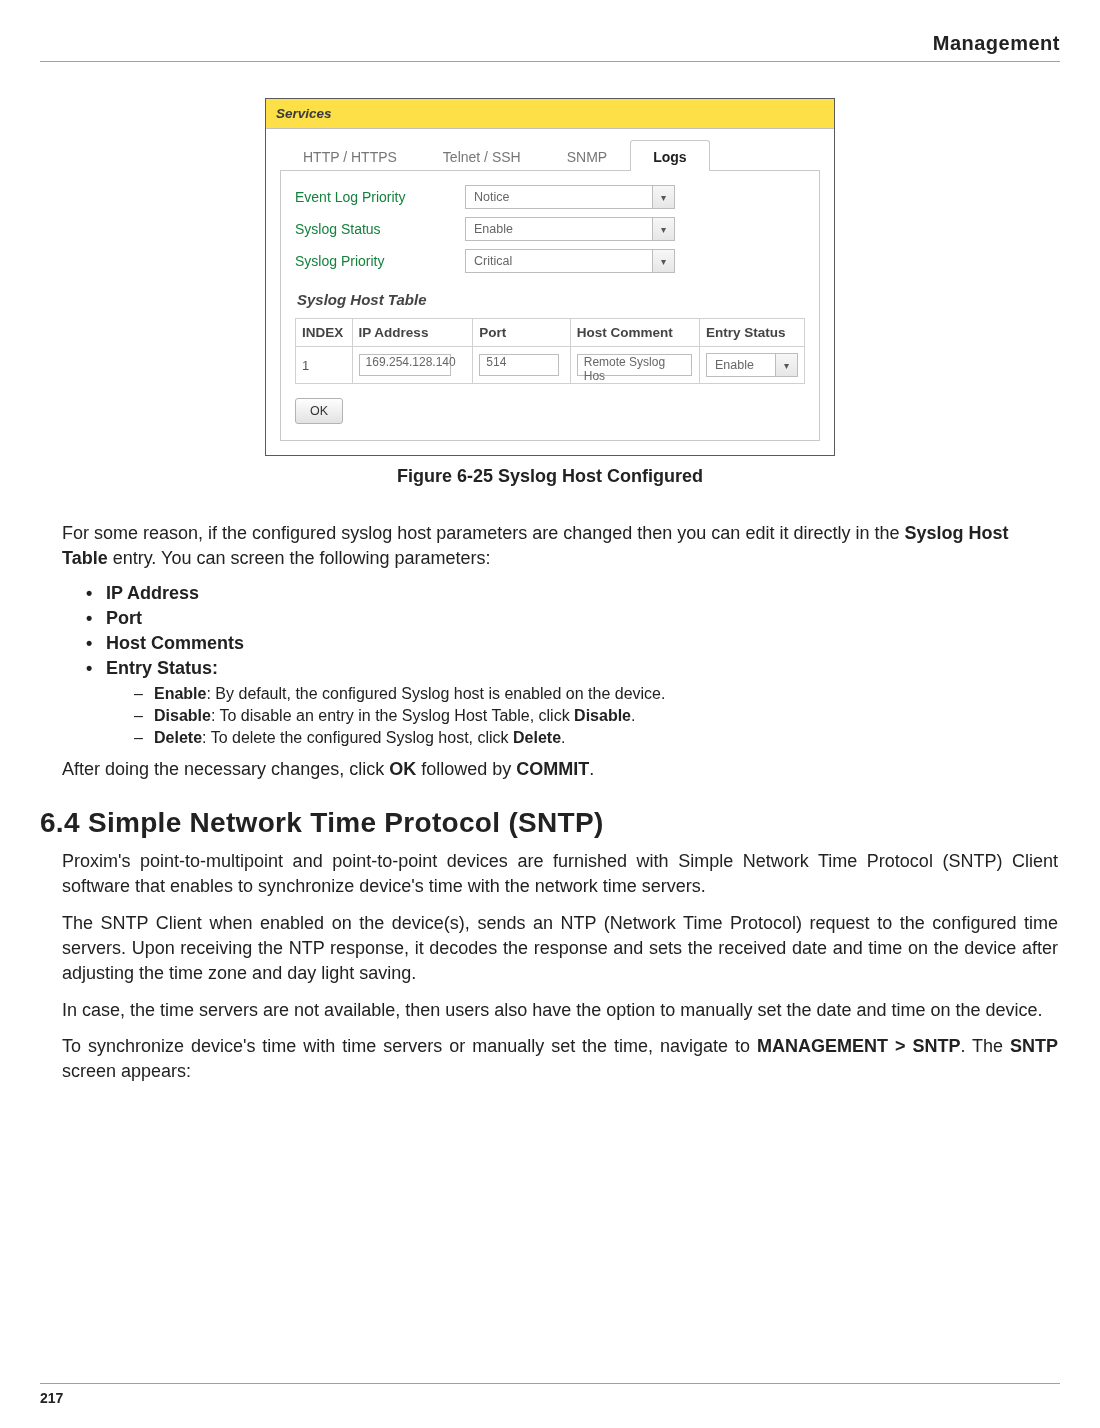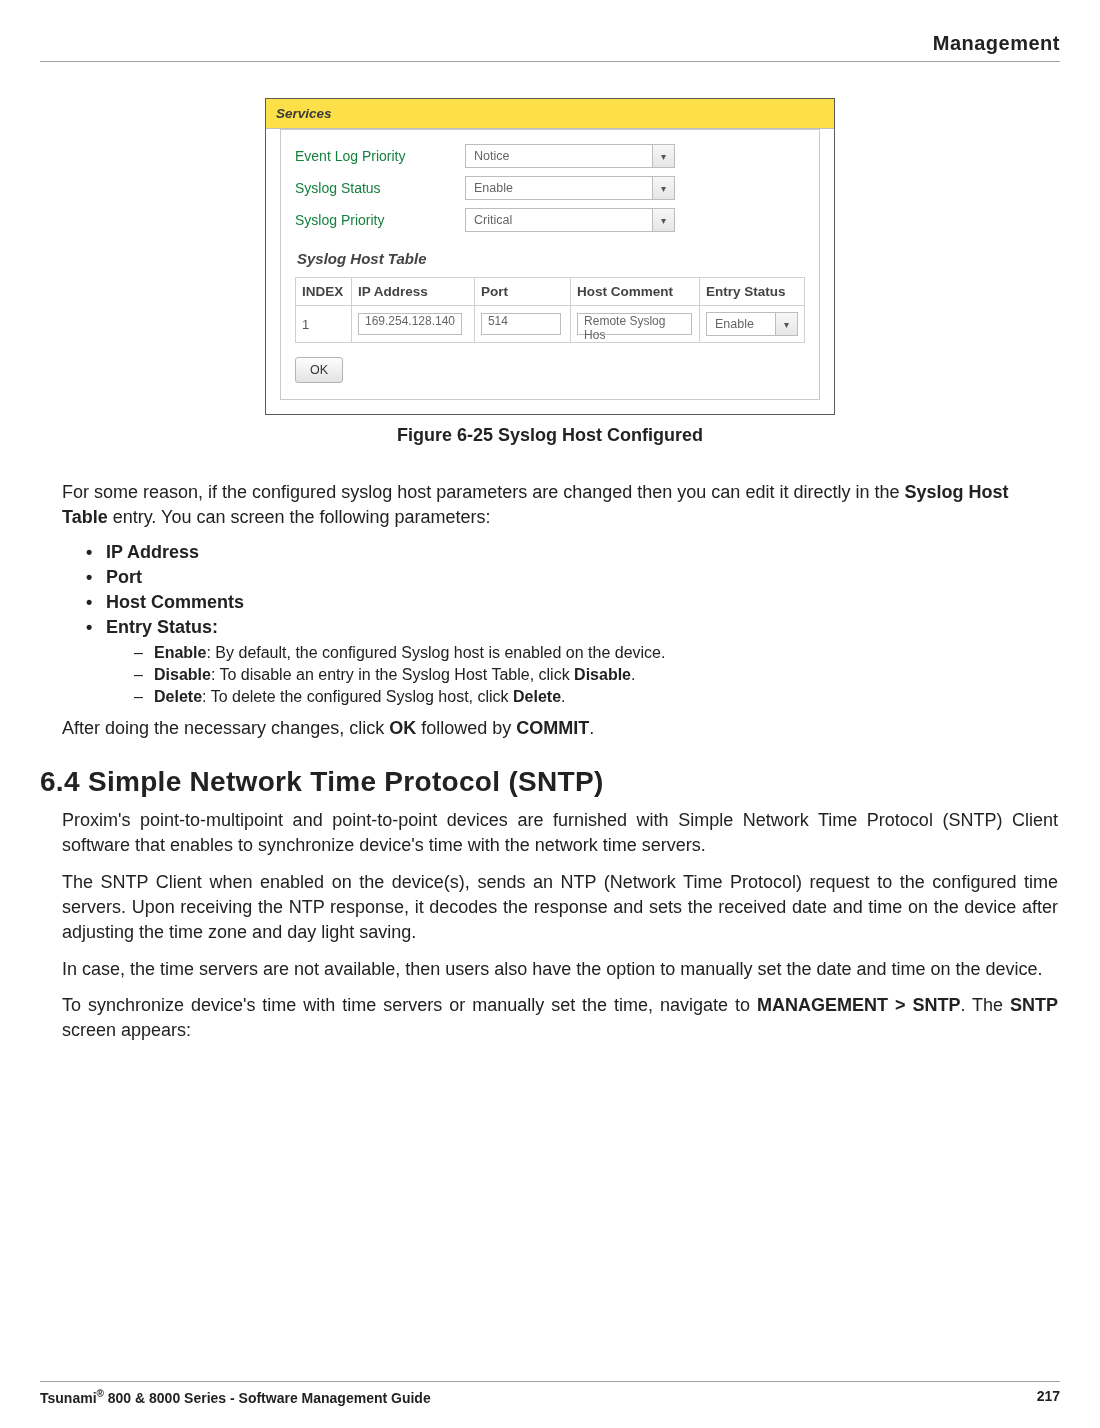--- a/index.html
+++ b/index.html
@@ -203,20 +203,26 @@
 </head>
 <body>
 
 <div class="page">
   <div class="chapter-head">Management</div>
   <div class="rule"></div>
 
   <div class="shot">
     <div class="shot-titlebar">Services</div>
 
+    <div class="tab-row">
+      <div class="tab">HTTP / HTTPS</div>
+      <div class="tab">Telnet / SSH</div>
+      <div class="tab">SNMP</div>
+      <div class="tab active">Logs</div>
+    </div>
     <div class="tab-underline"></div>
 
     <div class="form-area">
       <div class="form-row">
         <div class="form-label">Event Log Priority</div>
         <div class="select-box">
           <span class="val">Notice</span>
           <span class="chev-btn">▾</span>
         </div>
       </div>
@@ -244,21 +250,21 @@
             <th style="width:130px">IP Address</th>
             <th style="width:100px">Port</th>
             <th style="width:130px">Host Comment</th>
             <th>Entry Status</th>
           </tr>
         </thead>
         <tbody>
           <tr>
             <td>1</td>
             <td>
-              <div class="text-input" style="width:104px">169.254.128.140</div>
+              <div class="text-input" style="width:92px">169.254.128.140</div>
             </td>
             <td>
               <div class="text-input" style="width:80px">514</div>
             </td>
             <td>
               <div class="text-input" style="width:115px">Remote Syslog Hos</div>
             </td>
             <td>
               <div class="select-box" style="min-width:0;width:92px">
                 <span class="val">Enable</span>
@@ -309,17 +315,14 @@
     <p class="justify">Proxim's point-to-multipoint and point-to-point devices are furnished with Simple Network Time Protocol (SNTP) Client software that enables to synchronize device's time with the network time servers.</p>
     <p class="justify">The SNTP Client when enabled on the device(s), sends an NTP (Network Time Protocol) request to the configured time servers. Upon receiving the NTP response, it decodes the response and sets the received date and time on the device after adjusting the time zone and day light saving.</p>
     <p class="justify">In case, the time servers are not available, then users also have the option to manually set the date and time on the device.</p>
     <p class="justify">
       <span>To synchronize device's time with time servers or manually set the time, navigate to </span><span class="b">MANAGEMENT &gt; SNTP</span><span>. The </span><span class="b">SNTP</span><span> screen appears:</span>
     </p>
   </div>
 </div>
 
 <div class="footer">
-  <div>
-    <span>Tsunami</span><span class="sup">®</span><span> 800 &amp; 8000 Series - Software Management Guide</span>
-  </div>
   <div>217</div>
 </div>
 
 </body></html>

